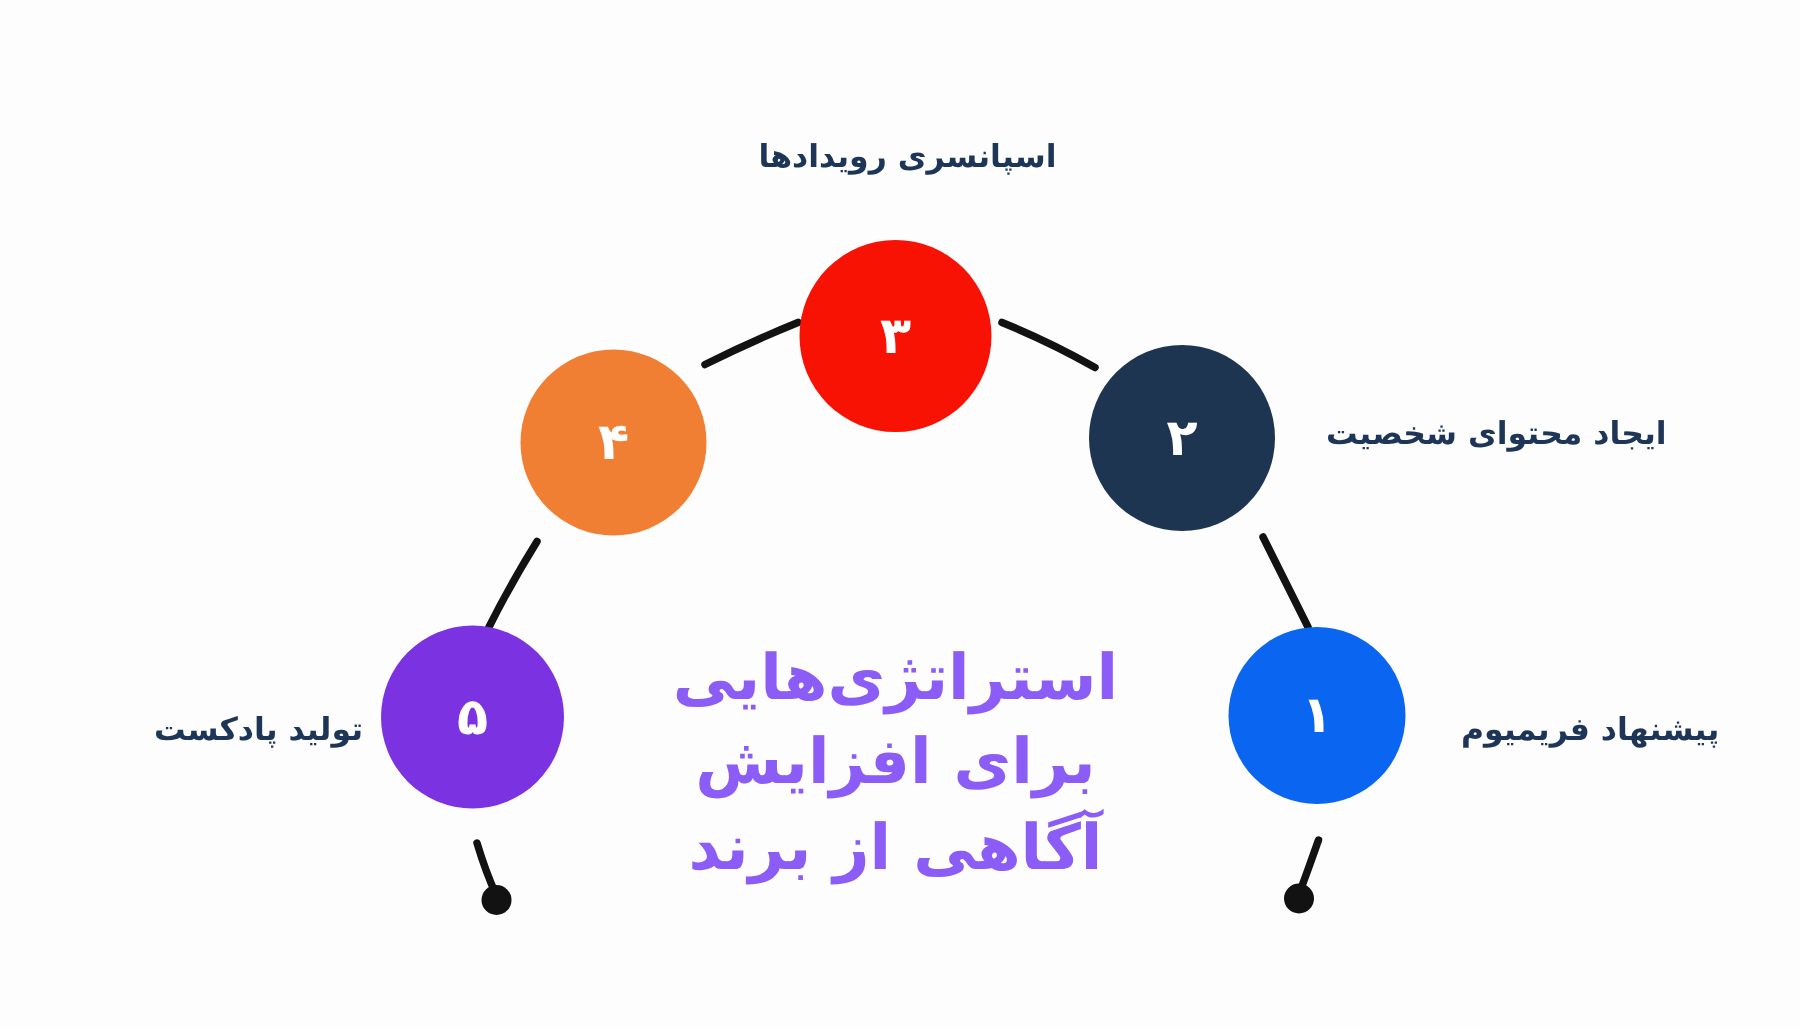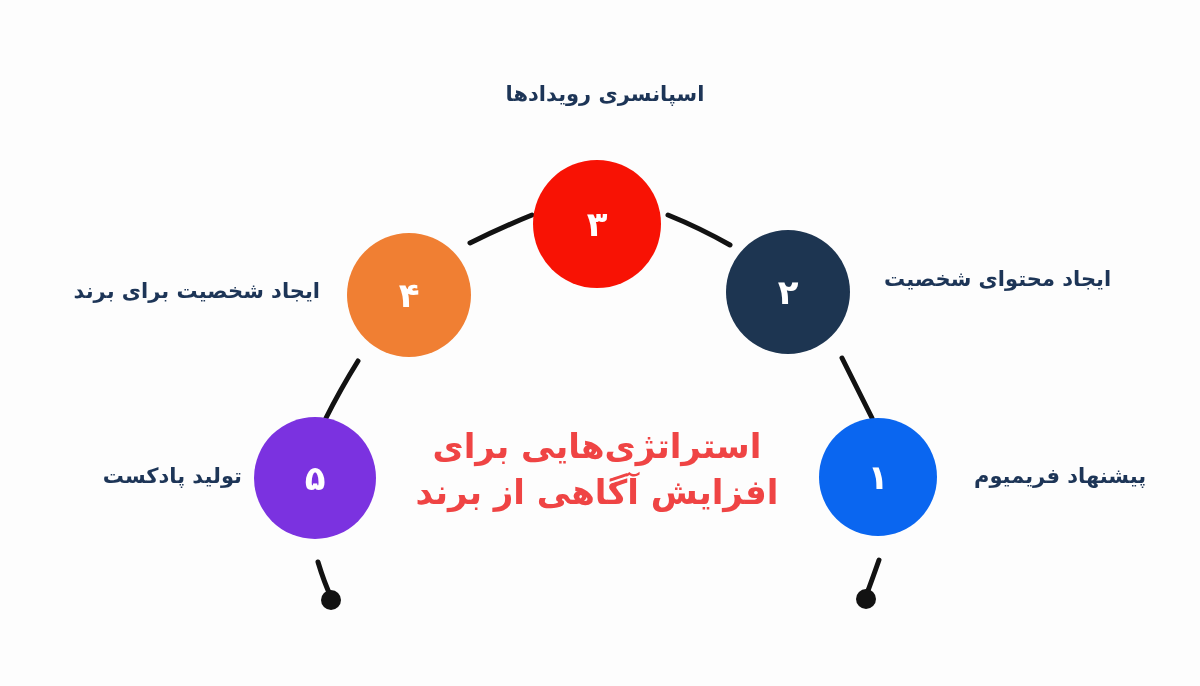--- a/index.html
+++ b/index.html
@@ -43,33 +43,34 @@
   }
   .label {
     position: absolute;
     color: #1d3557;
     font-size: 21px;
     font-weight: 600;
     line-height: 1.35;
     white-space: nowrap;
     direction: rtl;
     unicode-bidi: embed;
+    margin-top: 10px;
   }
   .label-right { text-align: right; }
   .label-left  { text-align: left; }
   .label-center{ text-align: center; }
 
   .center-title {
     position: absolute;
     left: 406px;
     top: 424px;
     width: 382px;
     text-align: center;
-    color: #ef4444;
-    font-size: 34px;
+    color: #8b5cf6;
+    font-size: 42px;
     font-weight: 700;
     line-height: 1.34;
     direction: rtl;
     unicode-bidi: embed;
   }
 </style>
 </head>
 <body>
 
 <div class="canvas">
@@ -98,21 +99,20 @@
   <div class="label label-left" style="left:884px; top:265px; width:290px;">ایجاد محتوای شخصیت</div>
 
   <div class="node" style="left:819px; top:418px; width:118px; height:118px; background:#0a66f0;">
     <span class="node-number">۱</span>
   </div>
   <div class="label label-left" style="left:974px; top:462px; width:250px;">پیشنهاد فریمیوم</div>
 
   <div class="node" style="left:347px; top:233px; width:124px; height:124px; background:#f07f33;">
     <span class="node-number">۴</span>
   </div>
-  <div class="label label-right" style="left:10px; top:277px; width:310px;">ایجاد شخصیت برای برند</div>
 
   <div class="node" style="left:254px; top:417px; width:122px; height:122px; background:#7b32e0;">
     <span class="node-number">۵</span>
   </div>
   <div class="label label-right" style="left:32px; top:462px; width:210px;">تولید پادکست</div>
 
   <div class="center-title">استراتژی‌هایی برای افزایش آگاهی از برند</div>
 
 </div>
 

